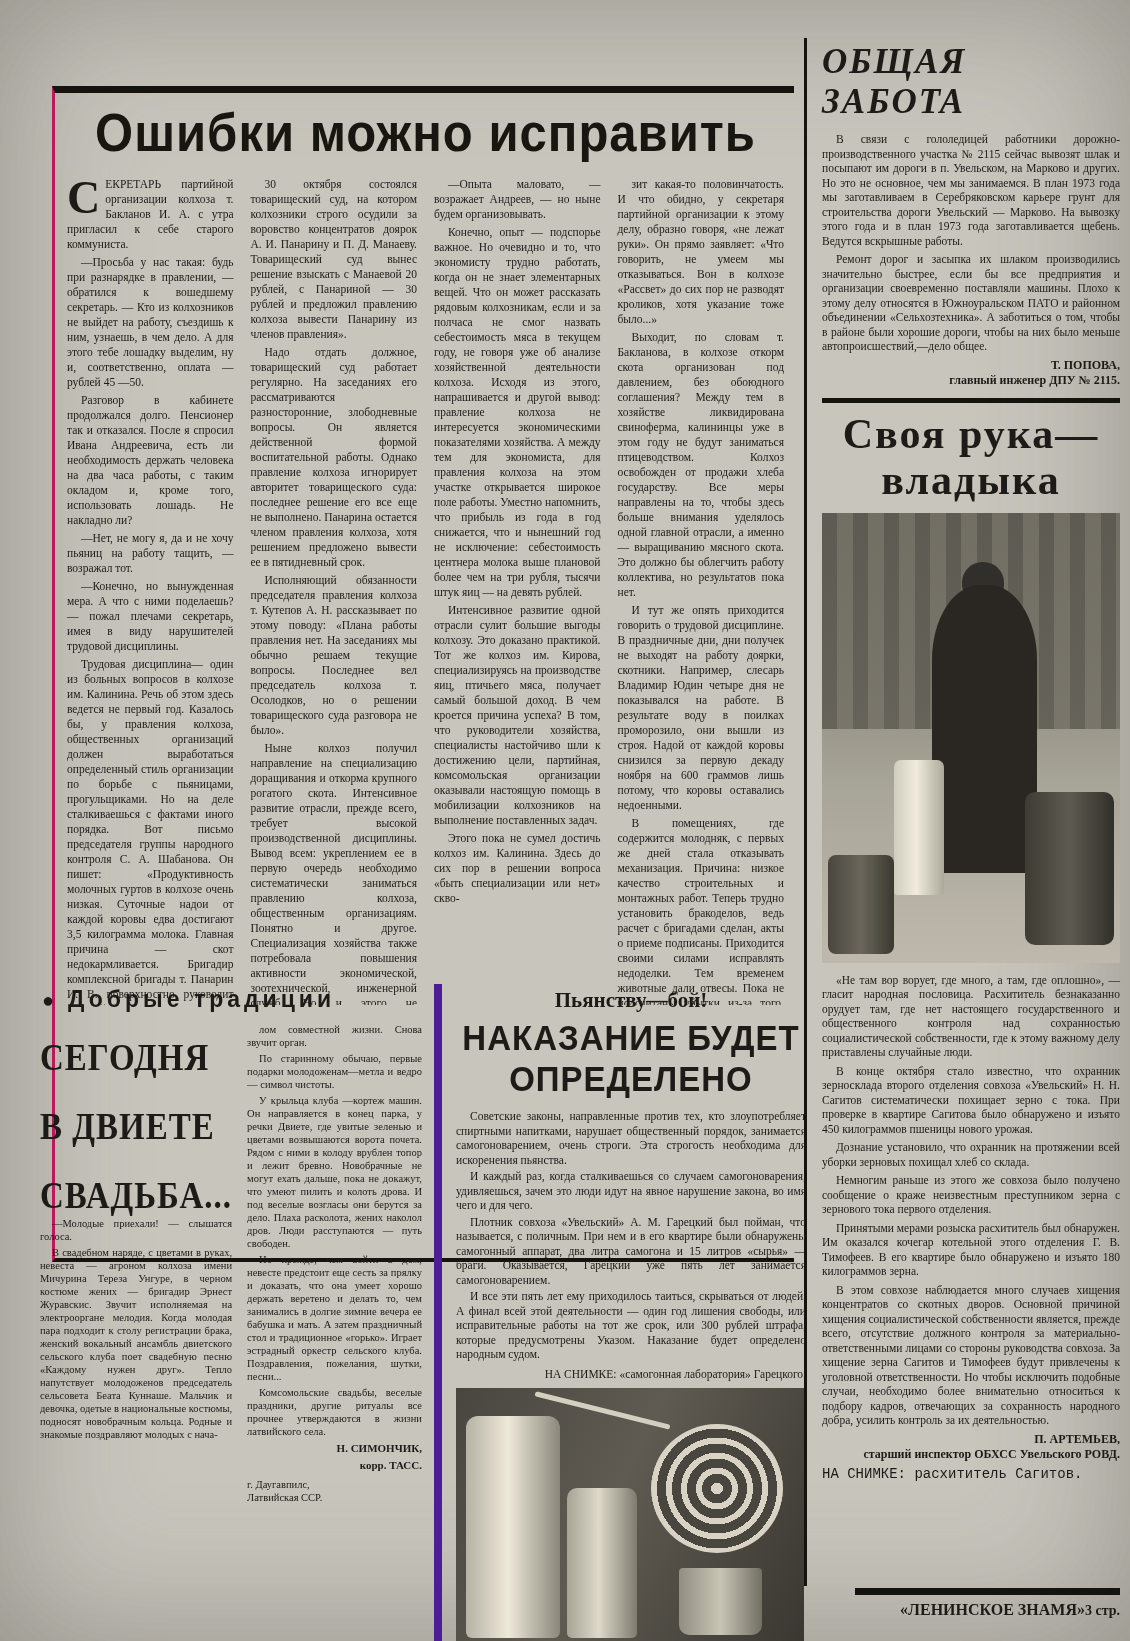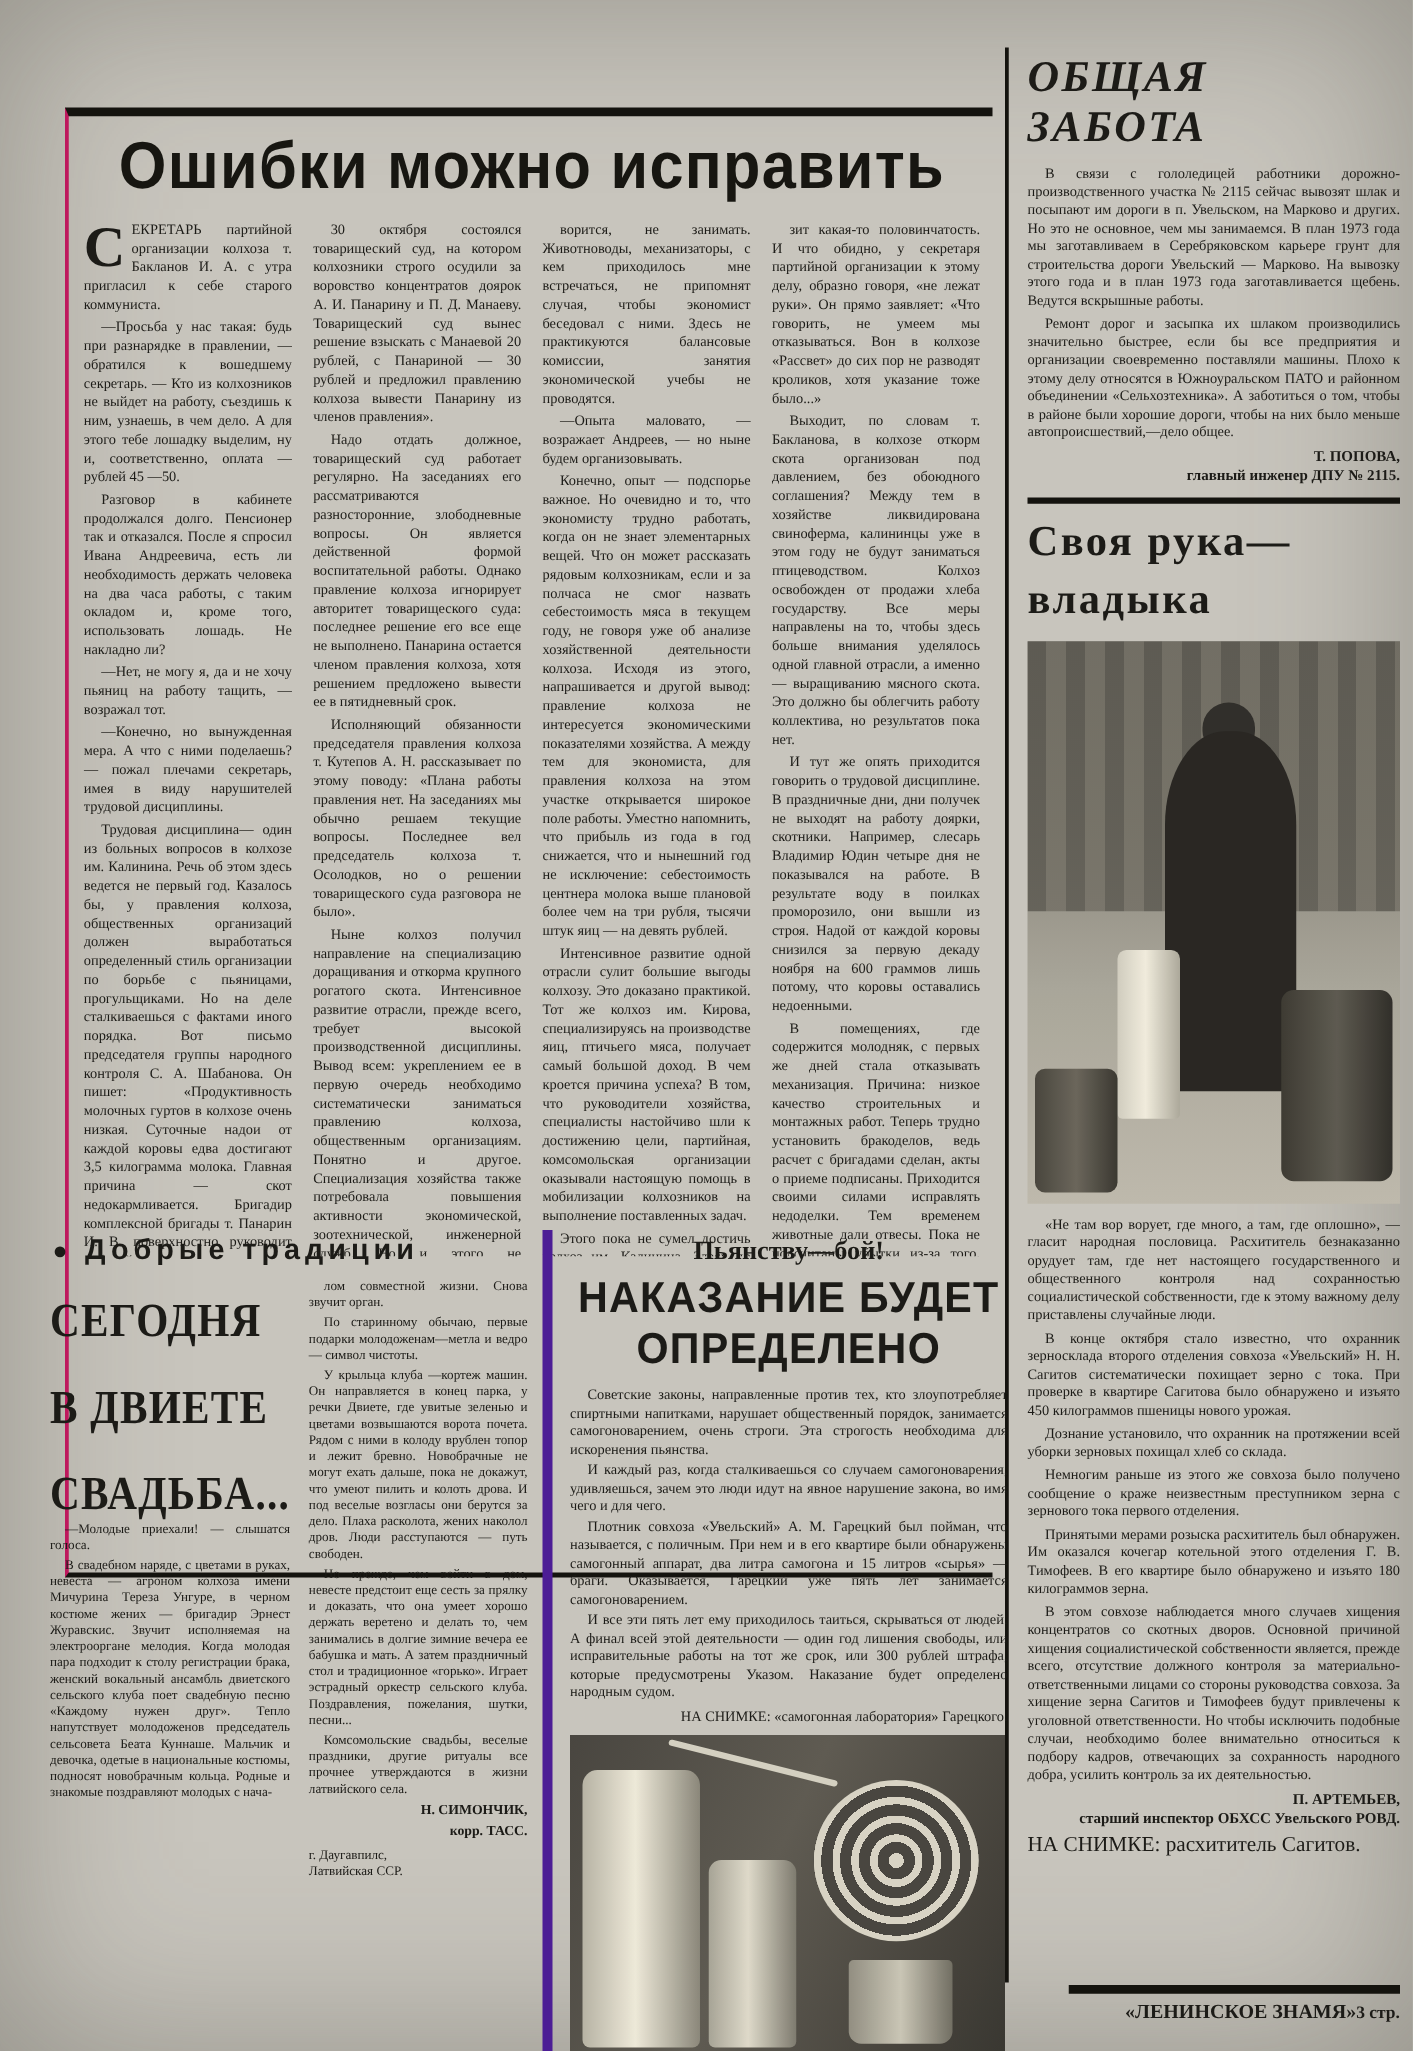--- a/index.html
+++ b/index.html
@@ -35,40 +35,40 @@
   
   .right-col { position:absolute; left:822px; top:42px; width:298px; }
   .zabota-title {
     font-family:"Liberation Serif", serif; font-weight:bold; font-style:italic;
     font-size:35px; letter-spacing:2px; margin-bottom:10px;
   }
   .right-col p, .hand-text p { font-size:11.5px; line-height:14.5px; text-align:justify; text-indent:14px; margin-bottom:4px; }
   .sig { text-align:right; font-weight:bold; font-size:12px; margin-top:3px; }
   .sig-role { text-align:right; font-weight:bold; font-size:12px; }
   .hrule { height:5px; background:#14130e; margin:10px 0 8px 0; }
-  .ruka-title { font-size:34px; line-height:46px; letter-spacing:2px; margin:6px 0 10px 0; }
+  .ruka-title { font-size:42px; line-height:46px; text-align:center; letter-spacing:2px; margin:6px 0 10px 0; }
   .ruka-title span { display:block; }
   
   .photo1 { position:relative; width:298px; height:450px; margin-bottom:10px; overflow:hidden;
     background:linear-gradient(180deg,#76756e 0%,#8a8980 34%,#a7a59b 62%,#bcb9ae 100%);
     filter:contrast(.95) sepia(.08);
   }
   .ph1-fence { position:absolute; left:0; top:0; right:0; height:48%;
     background:repeating-linear-gradient(90deg,#504e47 0 15px,#6b685f 15px 31px); opacity:.75; }
   .ph1-figure { position:absolute; left:37%; top:16%; width:35%; height:64%;
     background:#24221e; border-radius:46% 46% 10% 10% / 26% 26% 6% 6%; }
   .ph1-head { position:absolute; left:47%; top:11%; width:14%; height:9%;
     background:#2c2a26; border-radius:50% 50% 45% 45%; }
   .ph1-can { position:absolute; left:24%; top:55%; width:17%; height:30%;
     background:linear-gradient(90deg,#cfcdc2,#efede1 45%,#aaa89c); border-radius:7px 7px 4px 4px; }
   .ph1-barrel1 { position:absolute; right:2%; bottom:4%; width:30%; height:34%;
     background:linear-gradient(90deg,#39372f,#5a574e 50%,#2c2a25); border-radius:10px; }
   .ph1-barrel2 { position:absolute; left:2%; bottom:2%; width:22%; height:22%;
     background:linear-gradient(90deg,#45423a,#676359 50%,#36342d); border-radius:8px; }
-  .hand-note { font-size:17px; margin-top:4px; }
+  .hand-note { font-size:14px; margin-top:4px;font-family:Liberation Mono, monospace; }
   
   .page-footer { position:absolute; left:855px; top:1588px; width:265px;
     border-top:7px solid #14130e; padding-top:6px;
     display:flex; justify-content:flex-end; align-items:baseline;
     font-weight:bold; font-size:16px; }
   .page-footer .pnum { font-size:14px; }
   
   .wedding { position:absolute; left:40px; top:980px; width:382px; }
   .w-kicker { font-family:"Liberation Sans", sans-serif; font-weight:bold;
     font-size:23px; letter-spacing:4px; margin:6px 0 10px 2px; }
@@ -124,21 +124,20 @@
         <p>Трудовая дисциплина— один из больных вопросов в колхозе им. Калинина. Речь об этом здесь ведется не первый год. Казалось бы, у правления колхоза, общественных организаций должен выработаться определенный стиль организации по борьбе с пьяницами, прогульщиками. Но на деле сталкиваешься с фактами иного порядка. Вот письмо председателя группы народного контроля С. А. Шабанова. Он пишет: «Продуктивность молочных гуртов в колхозе очень низкая. Суточные надои от каждой коровы едва достигают 3,5 килограмма молока. Главная причина — скот недокармливается. Бригадир комплексной бригады т. Панарин И. В. поверхностно руководит работой животноводов, не следит за расходом кормов. В результате бесконтрольности бригадира на ферме случается расхищение кормов.</p>
       </div>
       <div class="col">
         <p>30 октября состоялся товарищеский суд, на котором колхозники строго осудили за воровство концентратов доярок А. И. Панарину и П. Д. Манаеву. Товарищеский суд вынес решение взыскать с Манаевой 20 рублей, с Панариной — 30 рублей и предложил правлению колхоза вывести Панарину из членов правления».</p>
         <p>Надо отдать должное, товарищеский суд работает регулярно. На заседаниях его рассматриваются разносторонние, злободневные вопросы. Он является действенной формой воспитательной работы. Однако правление колхоза игнорирует авторитет товарищеского суда: последнее решение его все еще не выполнено. Панарина остается членом правления колхоза, хотя решением предложено вывести ее в пятидневный срок.</p>
         <p>Исполняющий обязанности председателя правления колхоза т. Кутепов А. Н. рассказывает по этому поводу: «Плана работы правления нет. На заседаниях мы обычно решаем текущие вопросы. Последнее вел председатель колхоза т. Осолодков, но о решении товарищеского суда разговора не было».</p>
         <p>Ныне колхоз получил направление на специализацию доращивания и откорма крупного рогатого скота. Интенсивное развитие отрасли, прежде всего, требует высокой производственной дисциплины. Вывод всем: укреплением ее в первую очередь необходимо систематически заниматься правлению колхоза, общественным организациям. Понятно и другое. Специализация хозяйства также потребовала повышения активности экономической, зоотехнической, инженерной служб. Но и этого не последовало.</p>
 
       </div>
       <div class="col">
-        <p>ворится, не занимать. Животноводы, механизаторы, с кем приходилось мне встречаться, не припомнят случая, чтобы экономист беседовал с ними. Здесь не практикуются балансовые комиссии, занятия экономической учебы не проводятся.</p>
         <p>—Опыта маловато, — возражает Андреев, — но ныне будем организовывать.</p>
         <p>Конечно, опыт — подспорье важное. Но очевидно и то, что экономисту трудно работать, когда он не знает элементарных вещей. Что он может рассказать рядовым колхозникам, если и за полчаса не смог назвать себестоимость мяса в текущем году, не говоря уже об анализе хозяйственной деятельности колхоза. Исходя из этого, напрашивается и другой вывод: правление колхоза не интересуется экономическими показателями хозяйства. А между тем для экономиста, для правления колхоза на этом участке открывается широкое поле работы. Уместно напомнить, что прибыль из года в год снижается, что и нынешний год не исключение: себестоимость центнера молока выше плановой более чем на три рубля, тысячи штук яиц — на девять рублей.</p>
         <p>Интенсивное развитие одной отрасли сулит большие выгоды колхозу. Это доказано практикой. Тот же колхоз им. Кирова, специализируясь на производстве яиц, птичьего мяса, получает самый большой доход. В чем кроется причина успеха? В том, что руководители хозяйства, специалисты настойчиво шли к достижению цели, партийная, комсомольская организации оказывали настоящую помощь в мобилизации колхозников на выполнение поставленных задач.</p>
         <p>Этого пока не сумел достичь колхоз им. Калинина. Здесь до сих пор в решении вопроса «быть специализации или нет» скво-</p>
       </div>
       <div class="col">
         <p>зит какая-то половинчатость. И что обидно, у секретаря партийной организации к этому делу, образно говоря, «не лежат руки». Он прямо заявляет: «Что говорить, не умеем мы отказываться. Вон в колхозе «Рассвет» до сих пор не разводят кроликов, хотя указание тоже было...»</p>
         <p>Выходит, по словам т. Бакланова, в колхозе откорм скота организован под давлением, без обоюдного соглашения? Между тем в хозяйстве ликвидирована свиноферма, калининцы уже в этом году не будут заниматься птицеводством. Колхоз освобожден от продажи хлеба государству. Все меры направлены на то, чтобы здесь больше внимания уделялось одной главной отрасли, а именно — выращиванию мясного скота. Это должно бы облегчить работу коллектива, но результатов пока нет.</p>
         <p>И тут же опять приходится говорить о трудовой дисциплине. В праздничные дни, дни получек не выходят на работу доярки, скотники. Например, слесарь Владимир Юдин четыре дня не показывался на работе. В результате воду в поилках проморозило, они вышли из строя. Надой от каждой коровы снизился за первую декаду ноября на 600 граммов лишь потому, что коровы оставались недоенными.</p>
         <p>В помещениях, где содержится молодняк, с первых же дней стала отказывать механизация. Причина: низкое качество строительных и монтажных работ. Теперь трудно установить бракоделов, ведь расчет с бригадами сделан, акты о приеме подписаны. Приходится своими силами исправлять недоделки. Тем временем животные дали отвесы. Пока не подсчитаны убытки из-за того, что не работали механизмы, но уже сейчас ясно: они окажутся солидными.</p>

